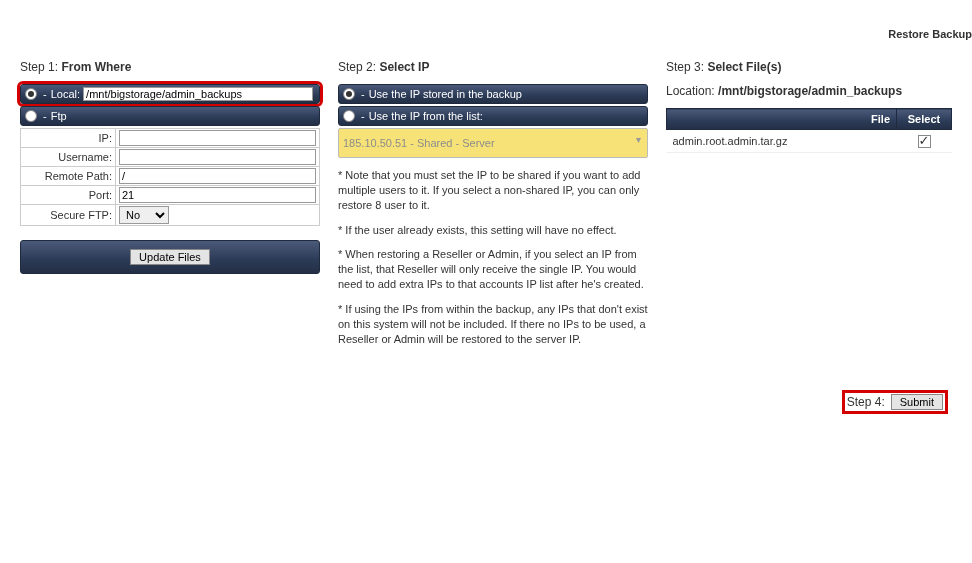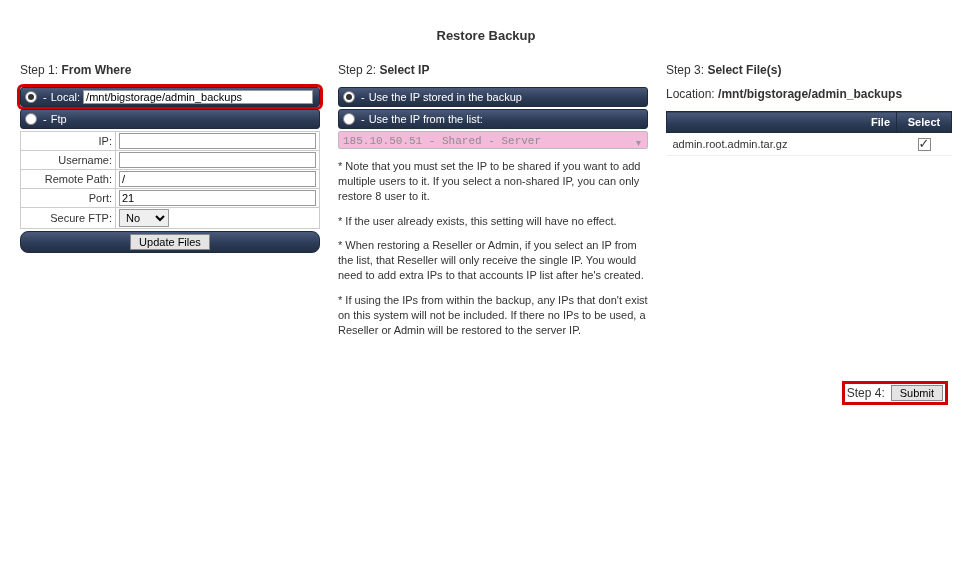--- a/index.html
+++ b/index.html
@@ -6,23 +6,23 @@
   body {
     margin: 0;
     padding: 0;
     font-family: Verdana, Arial, sans-serif;
     font-size: 12px;
     color: #333;
     background: #fff;
     width: 972px;
   }
   .page-title {
-    text-align: center;
+    text-align: right;
     font-weight: bold;
-    font-size: 13px;
+    font-size: 11px;
     padding: 28px 0 20px 0;
   }
   .columns {
     display: flex;
     align-items: flex-start;
     gap: 18px;
     padding: 0 20px;
   }
   .col1 { width: 300px; }
   .col2 { width: 310px; }
@@ -111,24 +111,24 @@
     font-size: 11px;
     border: 1px solid #999;
     height: 16px;
     padding: 0 2px;
   }
   .form-table select { height: 18px; width: 50px; }
 
   .btn-bar {
     background: linear-gradient(#4a5a79, #2b3a56 60%, #232f45);
     border: 1px solid #1f2a3e;
-    border-radius: 8px;
+    border-radius: 3px;
     text-align: center;
-    padding: 2px;
-    margin-top: 2px;
+    padding: 8px;
+    margin-top: 14px;
   }
   .std-button {
     font-size: 11px;
     border: 1px solid #888;
     background: #e4e4e4;
     padding: 1px 8px;
     cursor: pointer;
   }
 
   
@@ -140,28 +140,27 @@
   .ip-select-wrap {
     background: #e8e8e8;
     border: 1px solid #bbb;
     border-radius: 2px;
     margin-top: 2px;
     margin-bottom: 10px;
   }
   .ip-select {
     width: 100%;
     border: none;
-    background: #f9a8d4;
+    background: #fde047;
     font-size: 11px;
     color: #666;
     padding: 3px 4px;
-    height: 16px;
+    height: 28px;
     appearance: none;
     position: relative;
-    font-family: Liberation Mono, monospace;
   }
   .ip-select-wrap { position: relative; }
   .ip-select-wrap .chev {
     position: absolute;
     right: 6px; top: 5px;
     color: #999;
     font-size: 10px;
     pointer-events: none;
   }
 

